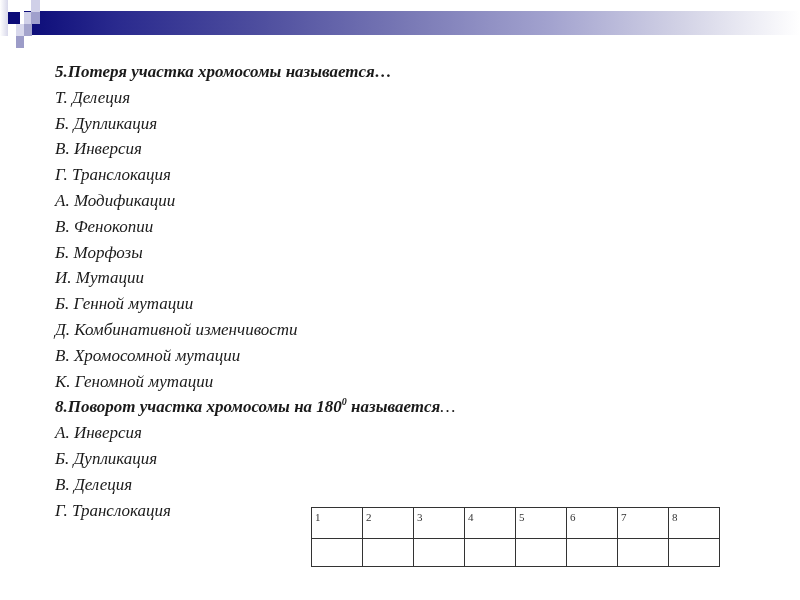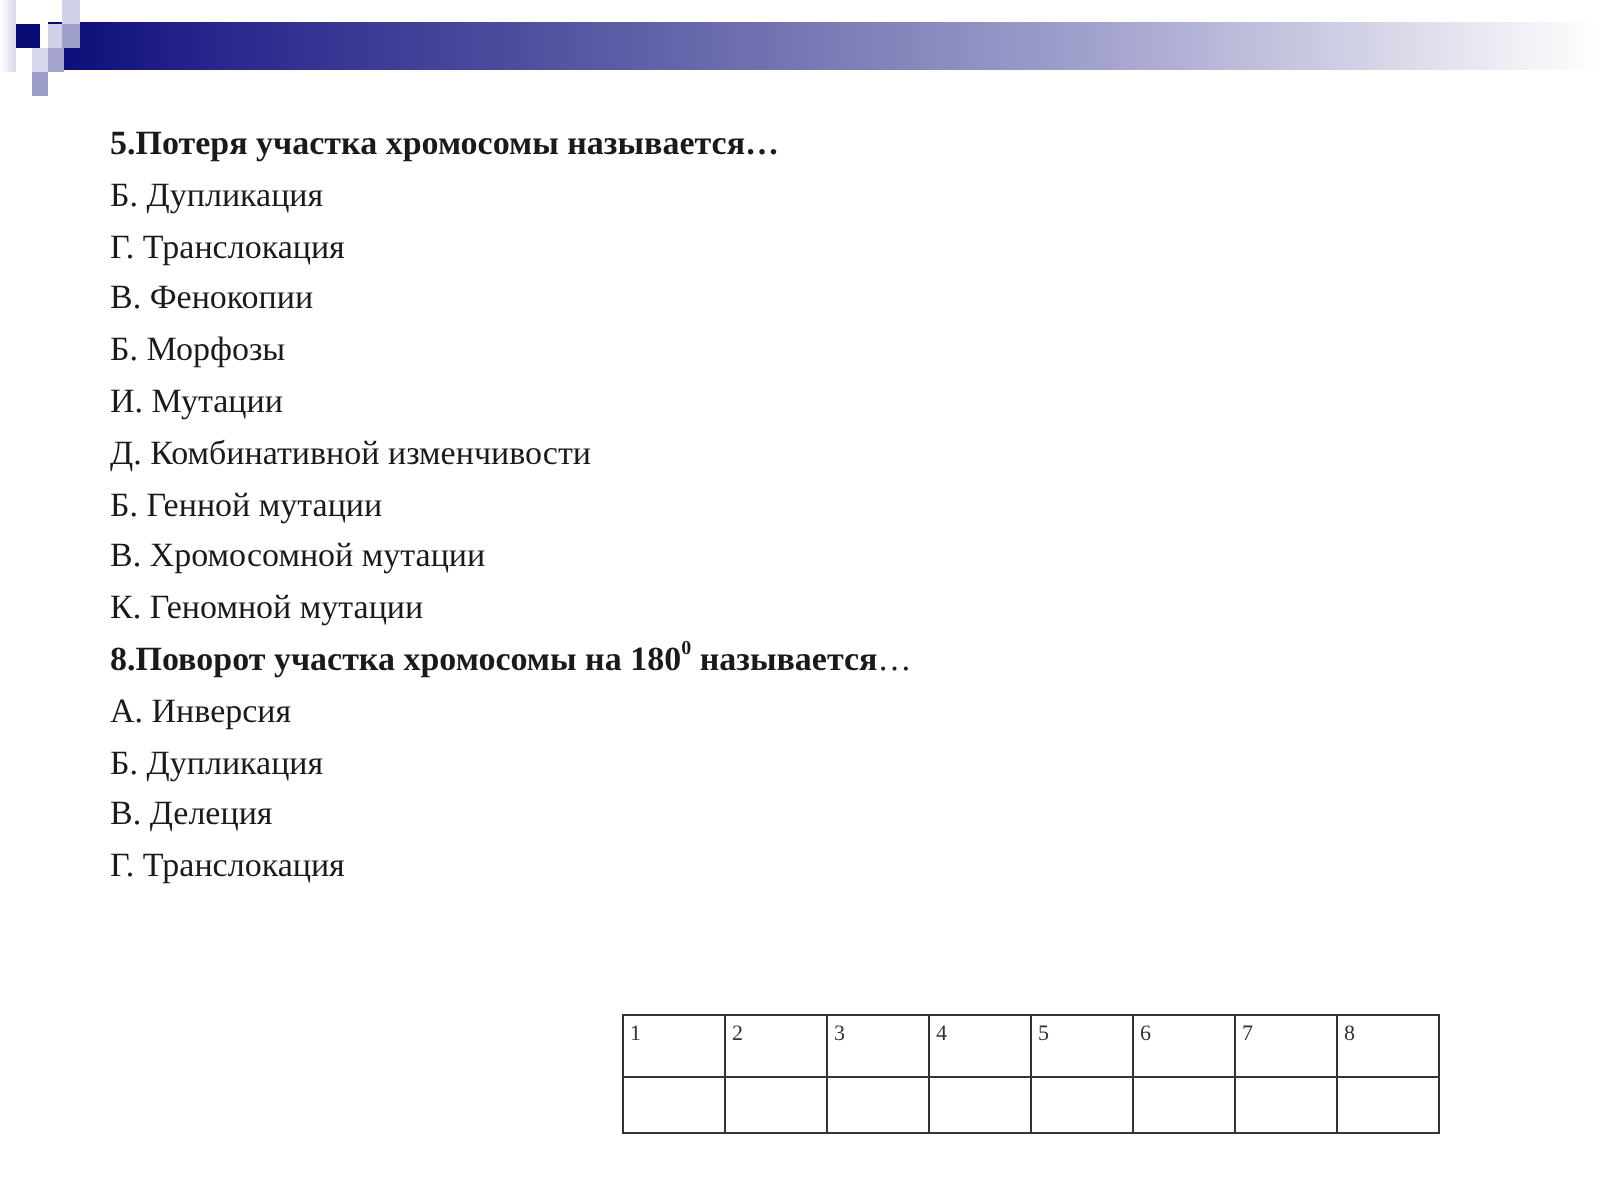--- a/index.html
+++ b/index.html
@@ -15,21 +15,21 @@
     .sq1 { left: 0; top: 0; width: 8px; height: 36px; background: linear-gradient(to right, #ffffff, #d8d8ea); }
     .sq2 { left: 8px; top: 12px; width: 12px; height: 12px; background: #0b0b78; }
     .sq3 { left: 24px; top: 12px; width: 15px; height: 12px; background: #d0d0e8; }
     .sq4 { left: 31px; top: 0; width: 9px; height: 12px; background: #d0d0e8; }
     .sq6 { left: 31px; top: 12px; width: 9px; height: 12px; background: #a0a0cc; }
     .sq7 { left: 16px; top: 36px; width: 8px; height: 12px; background: #9c9cc8; }
     .sq8 { left: 16px; top: 24px; width: 8px; height: 12px; background: #d8d8ec; }
     .sq9 { left: 24px; top: 24px; width: 8px; height: 12px; background: #a4a4cc; }
 
     .content {
-      position: absolute; left: 55px; top: 59px; width: 720px;
+      position: absolute; left: 55px; top: 59px; width: 720px; font-style: italic;
     }
     .line {
       height: 25.8px; line-height: 25.8px; font-size: 17px; white-space: nowrap;
     }
     .q { font-weight: bold; }
     .q .tail { font-weight: normal; }
     sup { font-size: 10px; line-height: 0; position: relative; top: -1px; }
 
     .answer-table {
       position: absolute; left: 311px; top: 507px;
@@ -53,29 +53,32 @@
   <div class="sq sq4"></div>
   <div class="sq sq8"></div>
   <div class="sq sq9"></div>
   <div class="sq sq6"></div>
   <div class="sq sq7"></div>
 </div>
 
 <div class="content">
 
   <div class="line q"><span>5.</span><span>Потеря участка хромосомы называется…</span></div>
+  <div class="line">Т. Делеция</div>
   <div class="line">Б. Дупликация</div>
+  <div class="line">В. Инверсия</div>
   <div class="line">Г. Транслокация</div>
 
+  <div class="line">А. Модификации</div>
   <div class="line">В. Фенокопии</div>
   <div class="line">Б. Морфозы</div>
   <div class="line">И. Мутации</div>
 
+  <div class="line">Б. Генной мутации</div>
   <div class="line">Д. Комбинативной изменчивости</div>
-  <div class="line">Б. Генной мутации</div>
   <div class="line">В. Хромосомной мутации</div>
   <div class="line">К. Геномной мутации</div>
 
   <div class="line q"><span>8.</span><span>Поворот участка хромосомы на 180</span><sup>0</sup><span> называется</span><span class="tail">…</span></div>
   <div class="line">А. Инверсия</div>
   <div class="line">Б. Дупликация</div>
   <div class="line">В. Делеция</div>
   <div class="line">Г. Транслокация</div>
 </div>
 

